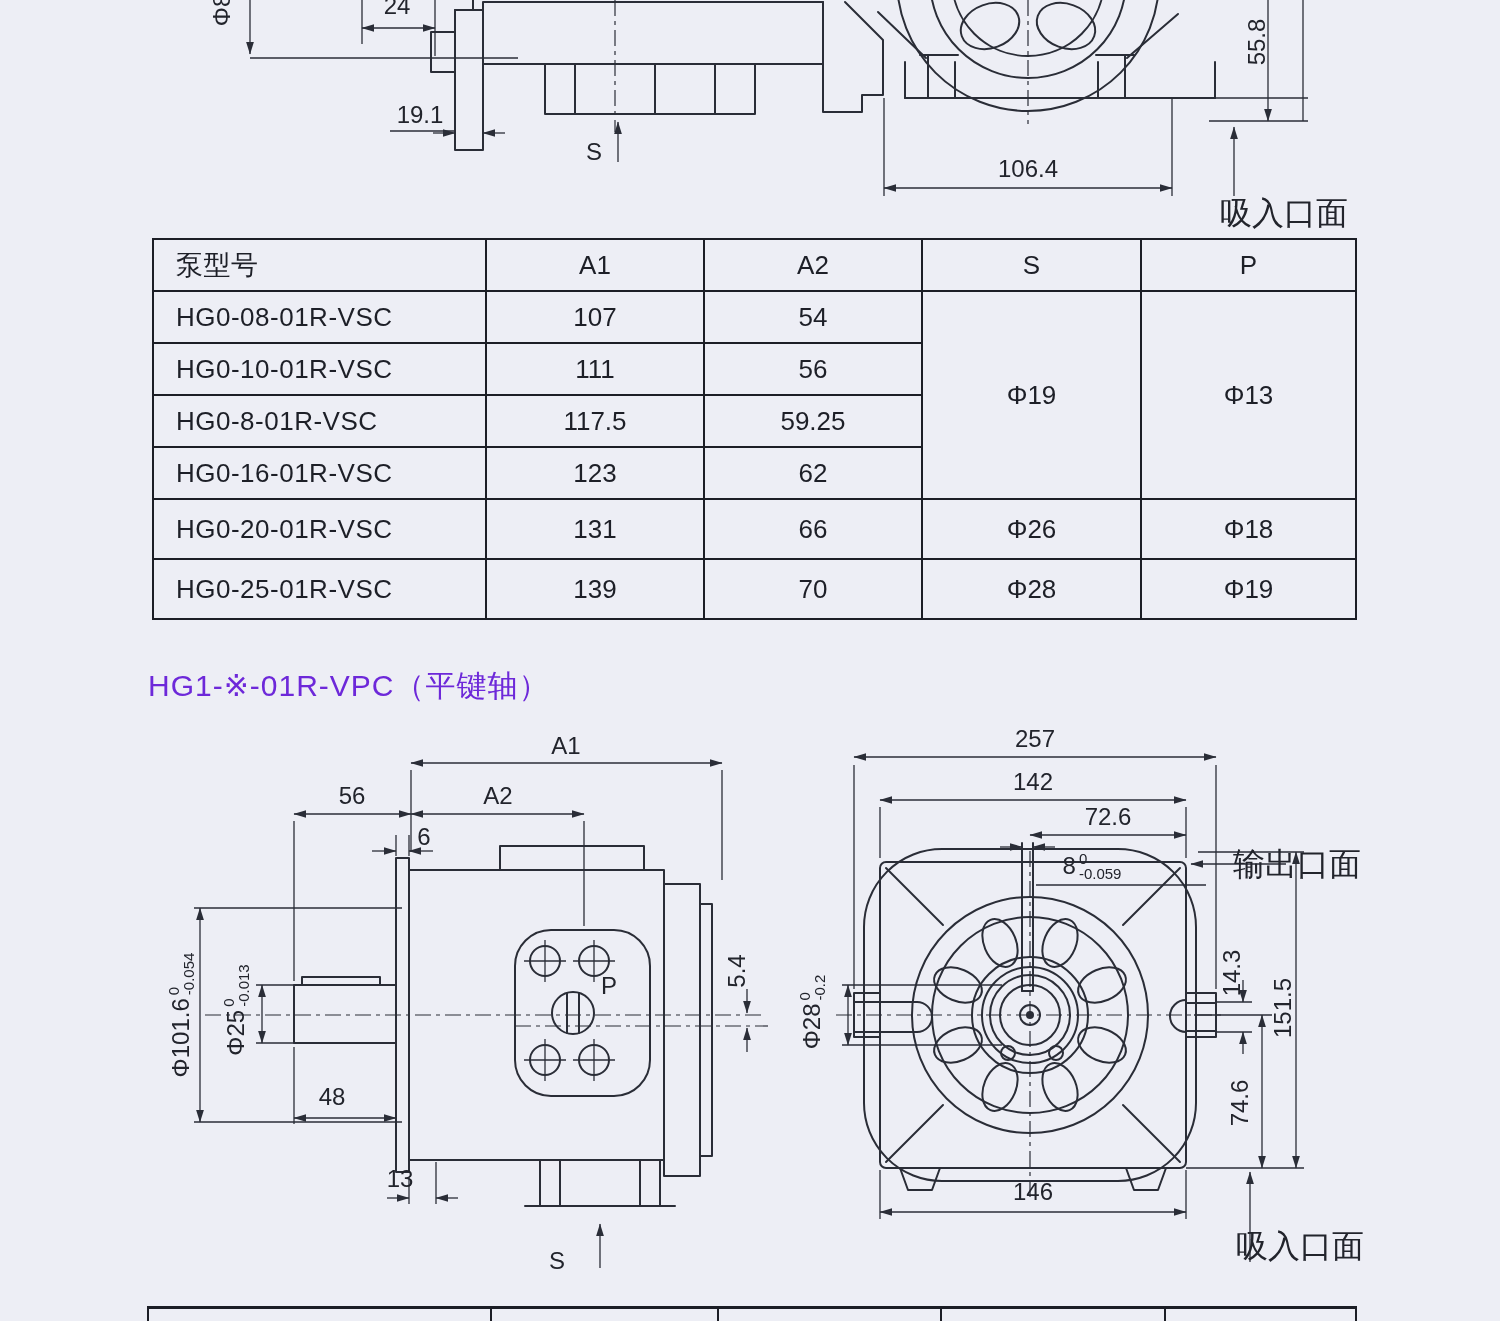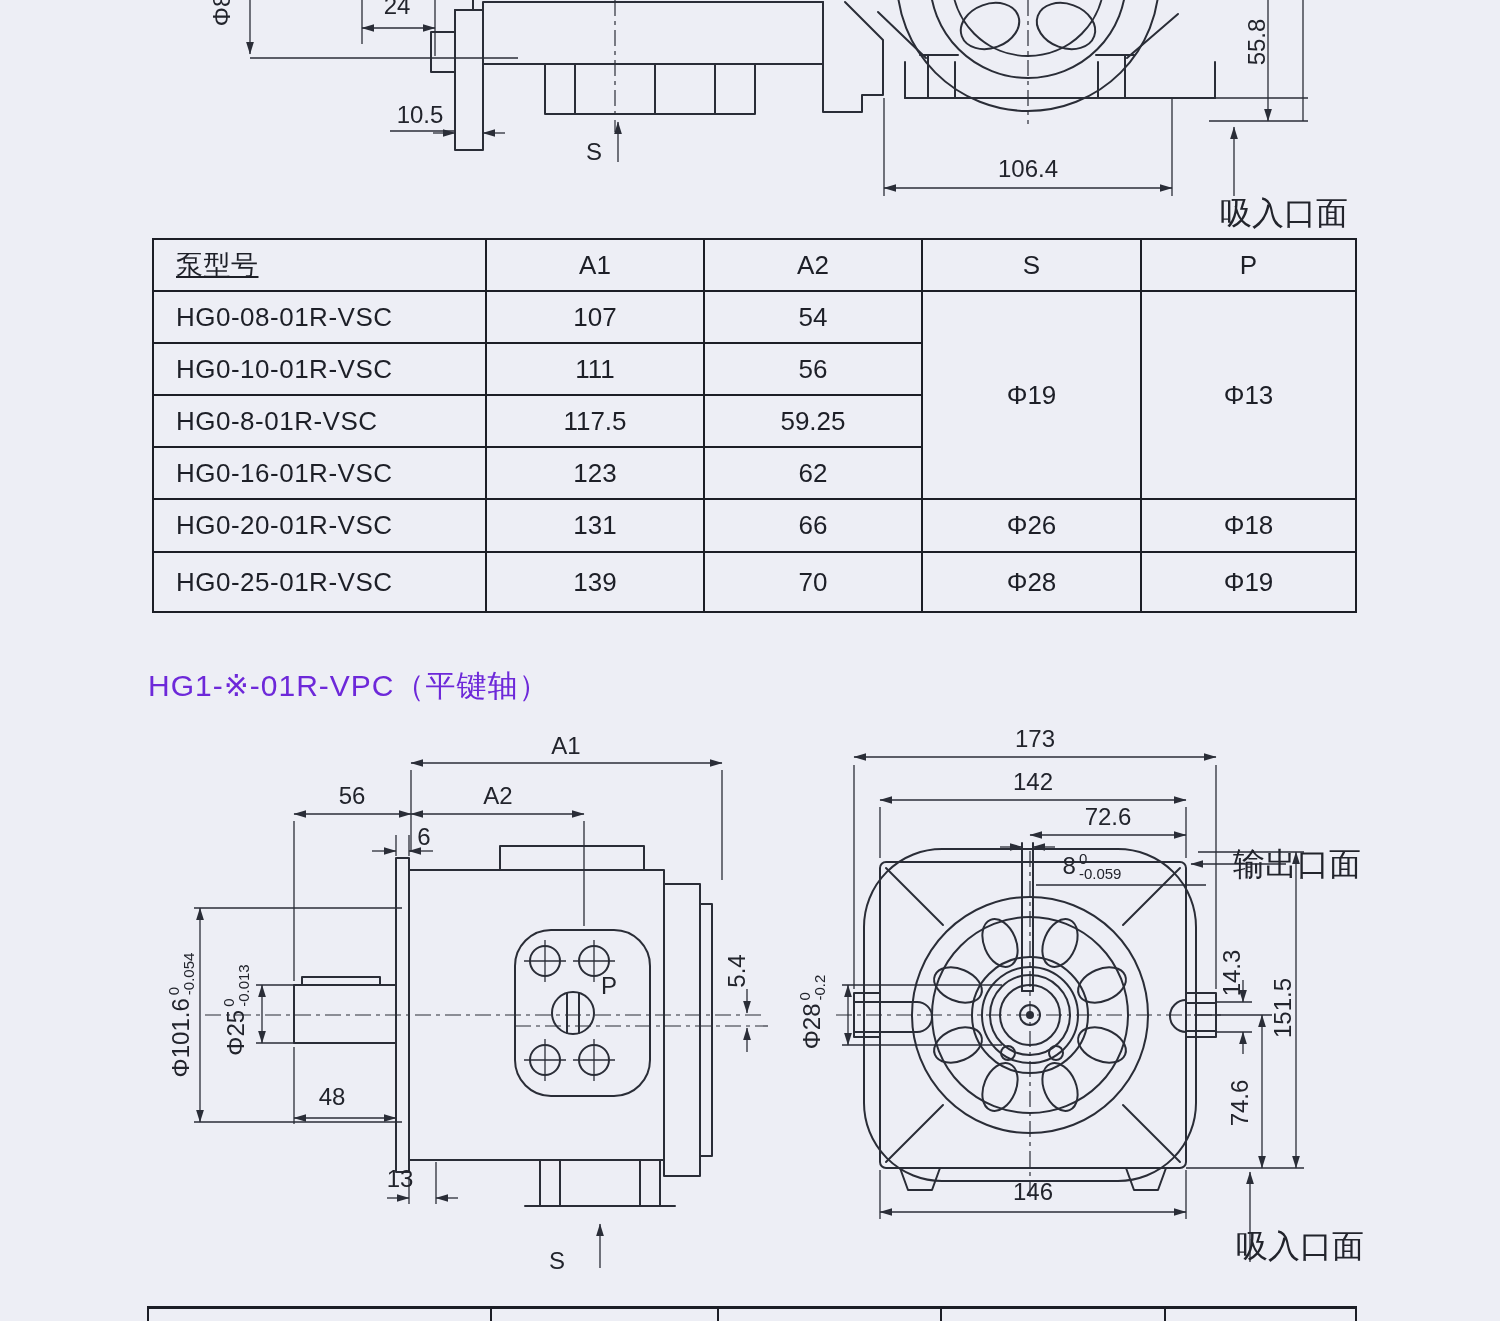--- a/index.html
+++ b/index.html
@@ -30,21 +30,21 @@
   
   table.spec{
     position:absolute; left:152px; top:238px; width:1203px; height:365px;
     border-collapse:collapse; table-layout:fixed;
     font-size:26px; color:#1d1f27;
   }
   table.spec th, table.spec td{
     border:2px solid #1c1e26; font-weight:normal; text-align:center; padding:0;
   }
   table.spec .model{ text-align:left; padding-left:22px; letter-spacing:0.5px;}
-  table.spec th.model{font-size:27px;text-decoration:underline;}
+  table.spec th.model{font-size:27px;}
   
   .partial-table{
     position:absolute; left:147px; top:1306px; width:1210px; height:15px;
     display:flex; border-top:3px solid #1c1e26; box-sizing:border-box;
   }
   .partial-table .pcell{border-left:2px solid #1c1e26; box-sizing:border-box; height:100%;}
   .partial-table .pcell:last-child{border-right:2px solid #1c1e26;}
 </style>
 </head>
 <body>
@@ -112,21 +112,21 @@
       <line class="th" x1="443" y1="0" x2="443" y2="121"></line>
       <line class="th" x1="24" y1="98" x2="24" y2="196"></line>
       <line class="th" x1="312" y1="98" x2="312" y2="196"></line>
       <line class="dim" x1="24" y1="188" x2="312" y2="188" marker-start="url(#ars)" marker-end="url(#ar)"></line>
       <line class="dim" x1="374" y1="196" x2="374" y2="127" marker-end="url(#ar)"></line>
     </g>
   </svg>
 
   <span class="dlab rot" style="left:222px;top:10px">Φ8</span>
   <span class="dlab" style="left:397px;top:6px">24</span>
-  <span class="dlab" style="left:420px;top:115px">10.5</span>
+  <span class="dlab" style="left:420px;top:115px">19.1</span>
   <span class="dlab" style="left:594px;top:152px">S</span>
   <span class="dlab rot" style="left:1257px;top:42px">55.8</span>
   <span class="dlab" style="left:1028px;top:169px">106.4</span>
   <span class="dlab cjk" style="left:1284px;top:213px">吸入口面</span>
 
   <table class="spec">
     <colgroup>
         <col style="width:333px">
         <col style="width:218px">
         <col style="width:218px">
@@ -156,21 +156,21 @@
     <tr style="height:52px">
       <td class="model">HG0-8-01R-VSC</td>
       <td>117.5</td>
       <td>59.25</td>
     </tr>
     <tr style="height:52px">
       <td class="model">HG0-16-01R-VSC</td>
       <td>123</td>
       <td>62</td>
     </tr>
-    <tr style="height:53px">
+    <tr style="height:60px">
       <td class="model">HG0-20-01R-VSC</td>
       <td>131</td>
       <td>66</td>
       <td>Φ26</td>
       <td>Φ18</td>
     </tr>
     <tr style="height:60px">
       <td class="model">HG0-25-01R-VSC</td>
       <td>139</td>
       <td>70</td>
@@ -339,21 +339,21 @@
       <line class="th" x1="414" y1="290" x2="492" y2="290"></line>
       <line class="th" x1="406" y1="443" x2="524" y2="443"></line>
       <line class="dim" x1="482" y1="290" x2="482" y2="443" marker-start="url(#ars)" marker-end="url(#ar)"></line>
       <line class="th" x1="100" y1="445" x2="100" y2="494"></line>
       <line class="th" x1="406" y1="445" x2="406" y2="494"></line>
       <line class="dim" x1="100" y1="487" x2="406" y2="487" marker-start="url(#ars)" marker-end="url(#ar)"></line>
       <line class="dim" x1="470" y1="537" x2="470" y2="447" marker-end="url(#ar)"></line>
     </g>
   </svg>
 
-  <span class="dlab" style="left:1035px;top:739px">173</span>
+  <span class="dlab" style="left:1035px;top:739px">257</span>
   <span class="dlab" style="left:1033px;top:782px">142</span>
   <span class="dlab" style="left:1108px;top:817px">72.6</span>
   <span class="dlab" style="left:1092px;top:866px">
     <span class="tolwrap">
         <span class="tolmain">8</span>
         <span class="tstack">
           <span>0</span>
           <span>-0.059</span>
         </span>
       </span>

